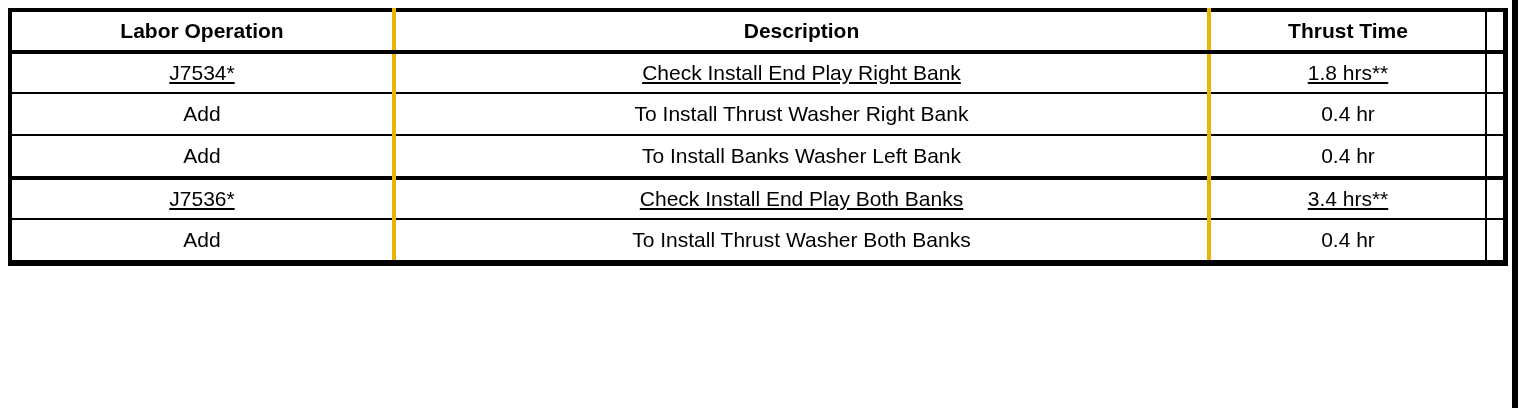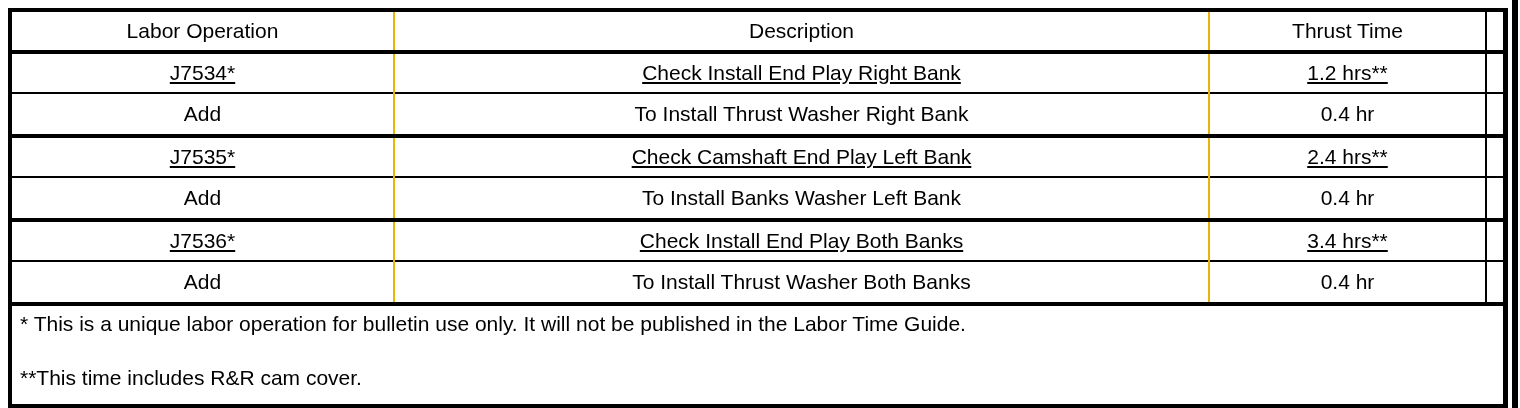--- a/index.html
+++ b/index.html
@@ -44,29 +44,29 @@
   col.c-time { width: 277px; }
   col.c-sp   { width: 19px;  }
 
   th, td {
     padding: 0;
     margin: 0;
     text-align: center;
     vertical-align: middle;
     font-size: 21px;
     line-height: 1.15;
-    border-left: 2px solid #eab308;
+    border-left: 4px solid #eab308;
     overflow: hidden;
     white-space: nowrap;
   }
   th:first-child, td:first-child { border-left: none; }
   th.spacer, td.spacer { border-left: 2px solid #000000; }
 
   thead th {
-    font-weight: normal;
+    font-weight: bold;
     height: 38px;
     border-bottom: 4px solid #000000;
   }
 
   tr.op-row td {
     height: 38px;
     border-top: 4px solid #000000;
     text-decoration: underline;
   }
   tr.add-row td {
@@ -105,55 +105,43 @@
       <th>Labor Operation</th>
       <th>Description</th>
       <th>Thrust Time</th>
       <th class="spacer"></th>
     </tr>
   </thead>
   <tbody>
     <tr class="op-row">
       <td>J7534*</td>
       <td>Check Install End Play Right Bank</td>
-      <td>1.2 hrs**</td>
+      <td>1.8 hrs**</td>
       <td class="spacer"></td>
     </tr>
     <tr class="add-row">
       <td>Add</td>
       <td>To Install Thrust Washer Right Bank</td>
       <td>0.4 hr</td>
-      <td class="spacer"></td>
-    </tr>
-    <tr class="op-row">
-      <td>J7535*</td>
-      <td>Check Camshaft End Play Left Bank</td>
-      <td>2.4 hrs**</td>
       <td class="spacer"></td>
     </tr>
     <tr class="add-row">
       <td>Add</td>
       <td>To Install Banks Washer Left Bank</td>
       <td>0.4 hr</td>
       <td class="spacer"></td>
     </tr>
     <tr class="op-row">
       <td>J7536*</td>
       <td>Check Install End Play Both Banks</td>
       <td>3.4 hrs**</td>
       <td class="spacer"></td>
     </tr>
     <tr class="add-row">
       <td>Add</td>
       <td>To Install Thrust Washer Both Banks</td>
       <td>0.4 hr</td>
       <td class="spacer"></td>
     </tr>
-    <tr class="foot-row">
-      <td colspan="4">
-        <div class="foot-line">* This is a unique labor operation for bulletin use only. It will not be published in the Labor Time Guide.</div>
-        <div class="foot-line second">**This time includes R&amp;R cam cover.</div>
-      </td>
-    </tr>
   </tbody>
 </table>
 
 <div class="page-edge"></div>
 
 </body></html>

